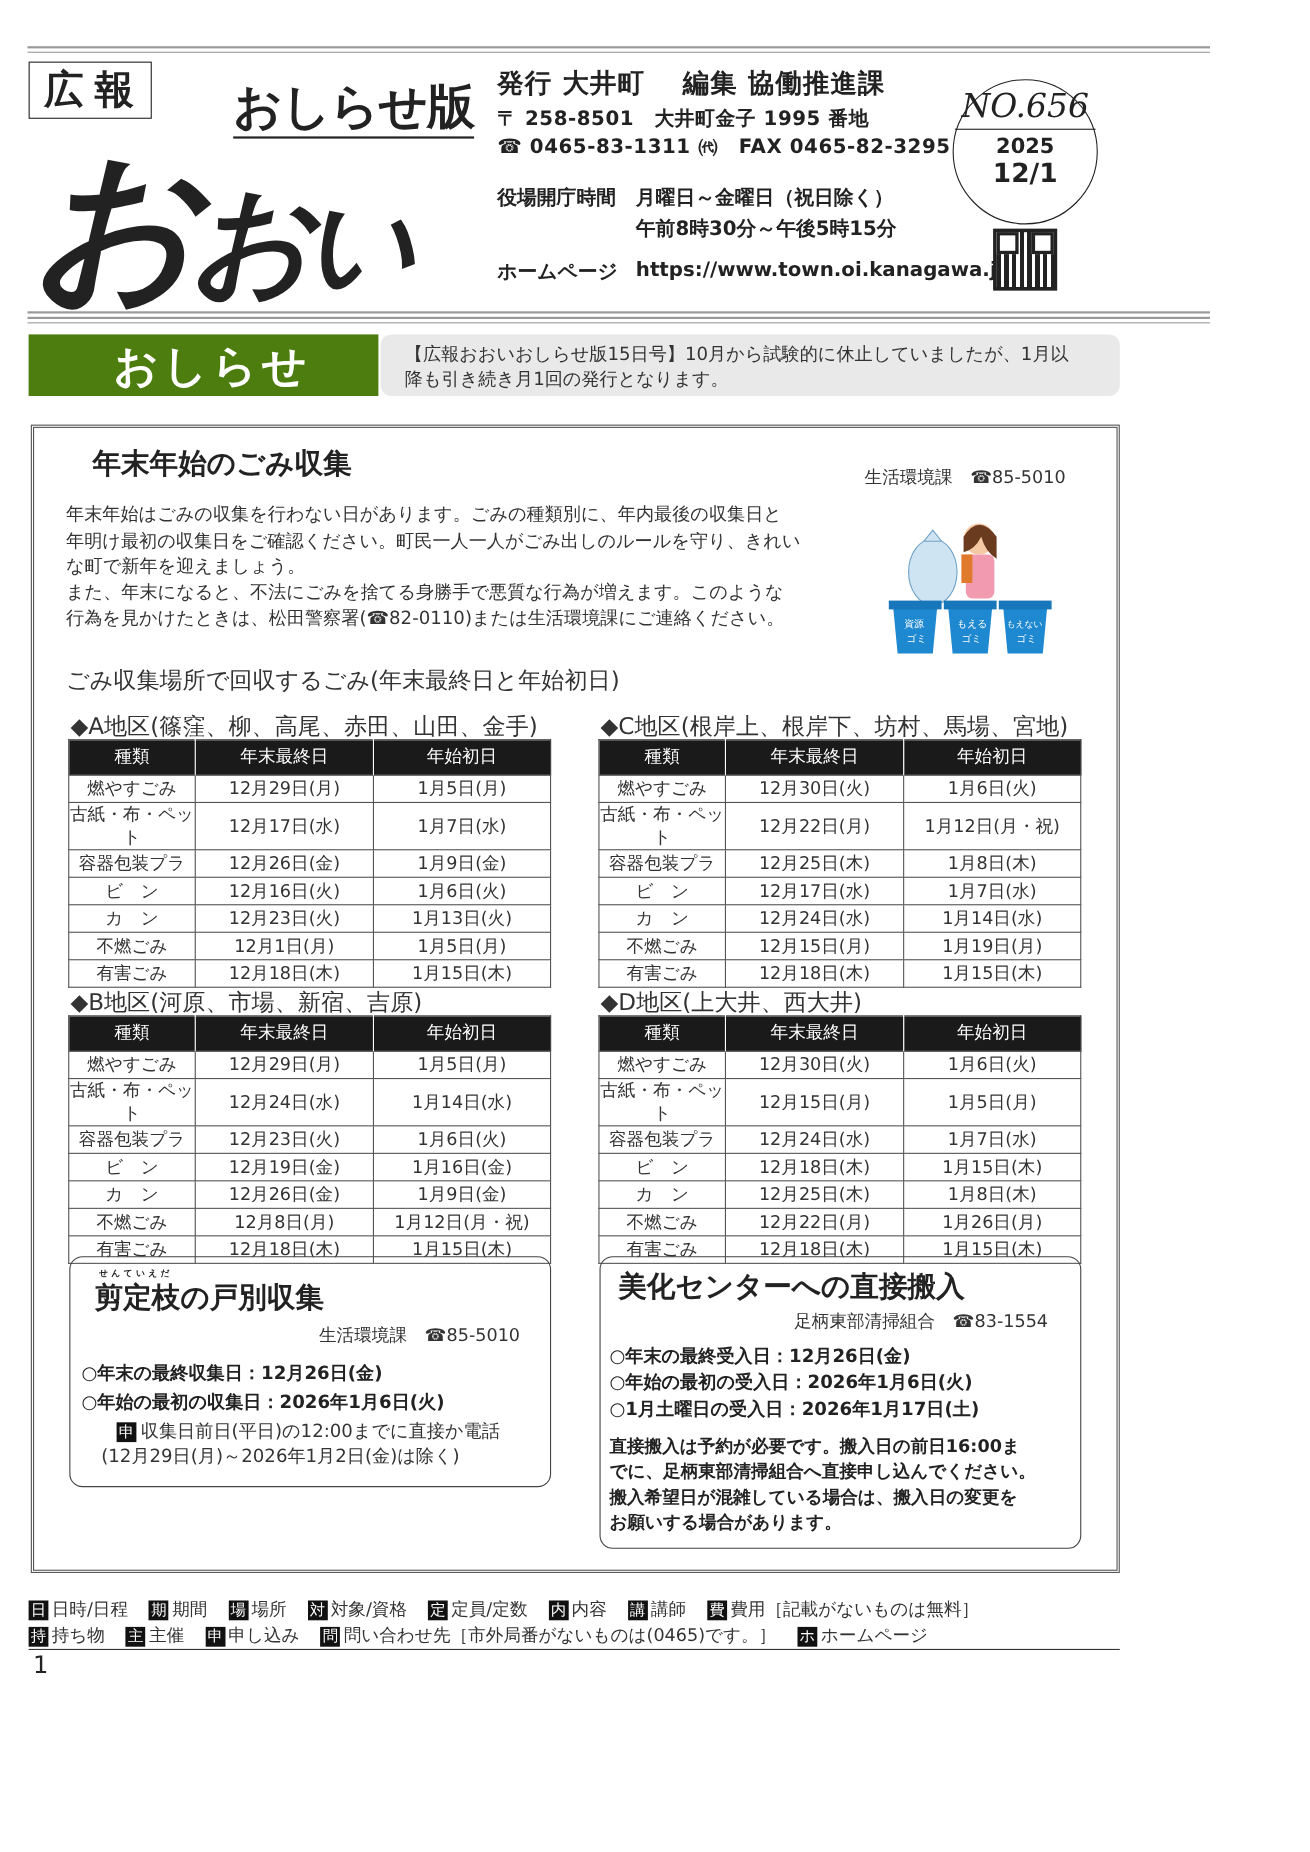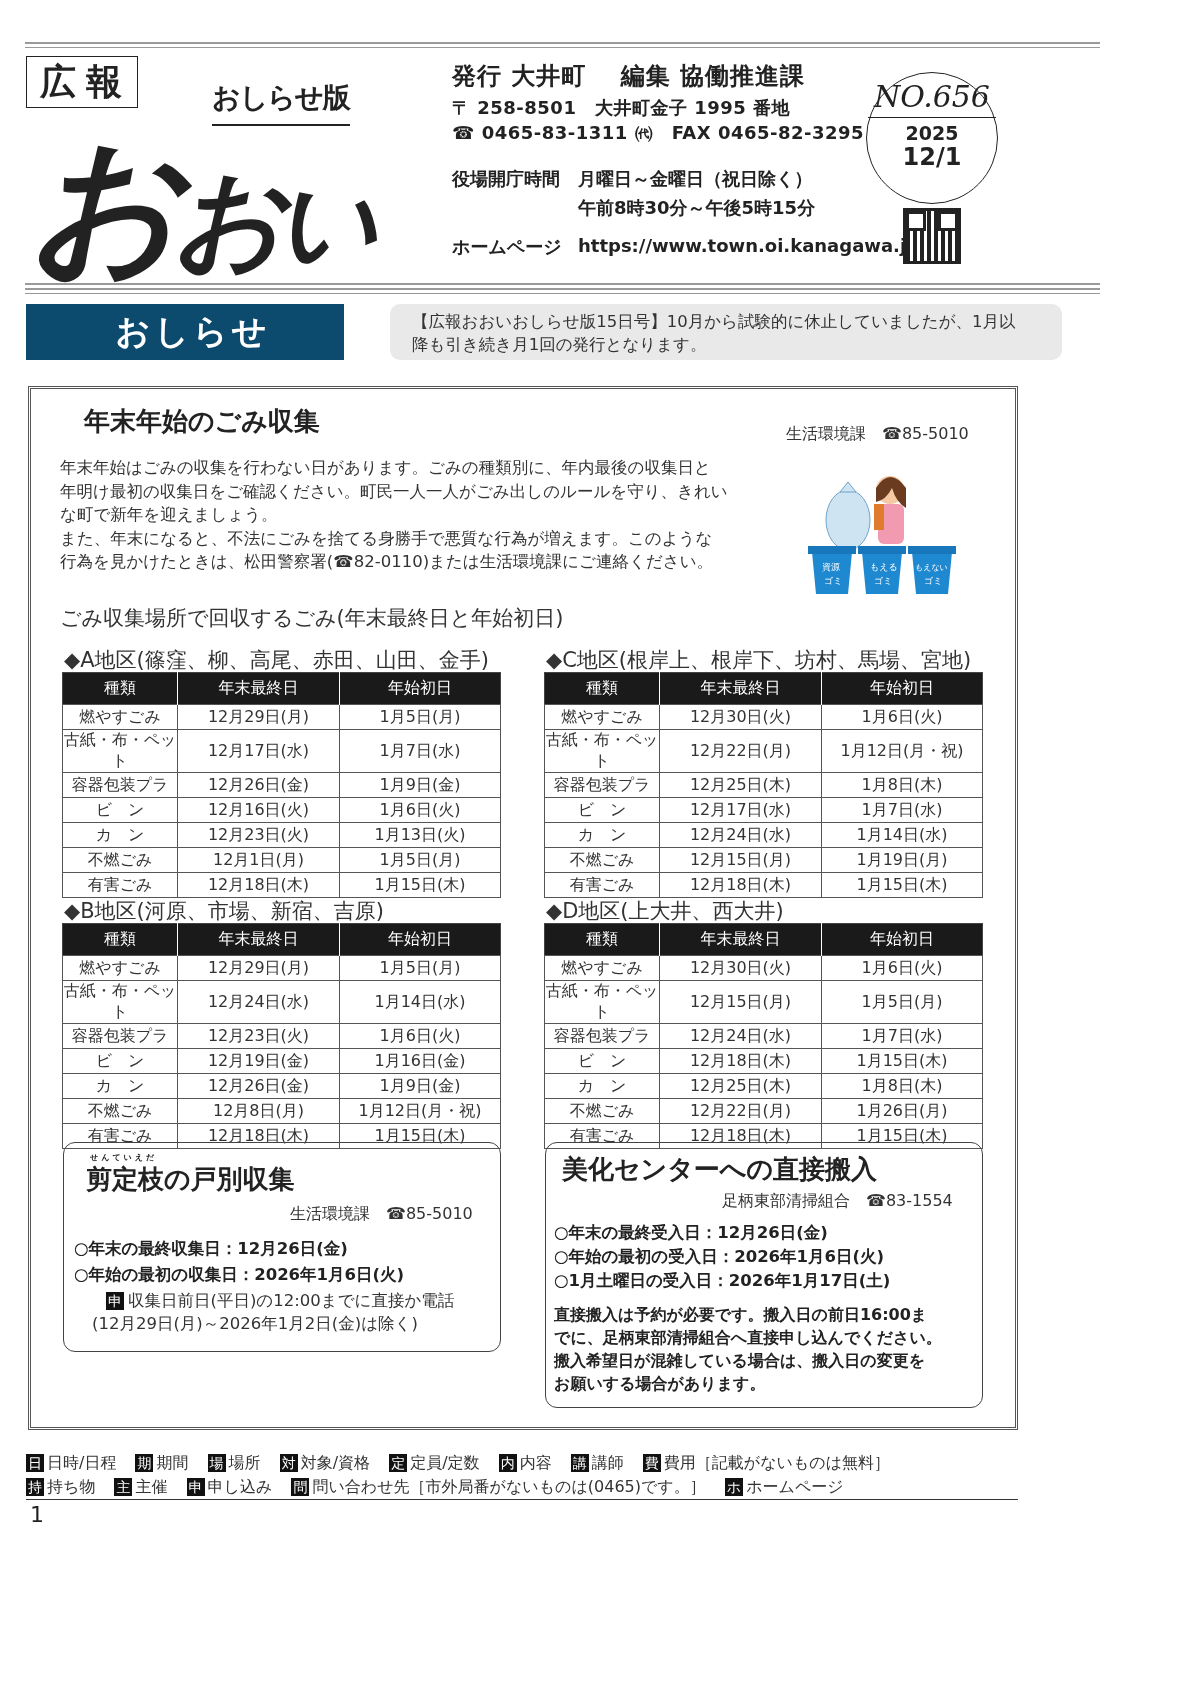--- a/index.html
+++ b/index.html
@@ -2,21 +2,21 @@
 <html><head>
 <meta charset="utf-8">
 <style>
   * { box-sizing: border-box; margin: 0; padding: 0; }
   body { width: 1191px; height: 1684px; background: #fff; font-family: "DejaVu Sans", "Liberation Sans", sans-serif; color: #222; position: relative; overflow: hidden; }
   .abs { position: absolute; }
   .hr-double { position: absolute; left: 25px; width: 1075px; border-top: 2px solid #9a9a9a; }
   .hr-thin { position: absolute; left: 25px; width: 1075px; border-top: 1px solid #9a9a9a; }
 
   .kouhou-box { left: 26px; top: 56px; width: 112px; height: 52px; border: 1.5px solid #222; font-size: 36px; font-weight: bold; letter-spacing: 10px; display:flex; align-items:center; justify-content:center; padding-left: 8px; }
-  .oshirase-han { left: 212px; top: 72px; font-size: 28px; font-weight: bold; border-bottom: 2px solid #222; line-height: 52px; letter-spacing: -1px; }
+  .oshirase-han { left: 212px; top: 72px; font-size: 44px; font-weight: bold; border-bottom: 2px solid #222; line-height: 52px; letter-spacing: -1px; }
   .logo-ooi { left: 30px; top: 130px; font-size: 150px; font-weight: bold; font-style: italic; line-height: 150px; letter-spacing: -10px; }
   .logo-ooi .s2 { font-size: 110px; }
   .logo-ooi .s3 { font-size: 100px; }
 
   .pub-line { left: 452px; top: 60px; font-size: 24px; font-weight: bold; letter-spacing: 1px; }
   .info-line { left: 452px; font-size: 18px; font-weight: bold; letter-spacing: 0.5px; text-align: right; }
   .hours-label { left: 452px; top: 167px; font-size: 18px; font-weight: bold; }
   .hours-1 { left: 578px; top: 167px; font-size: 18px; font-weight: bold; }
   .hours-2 { left: 578px; top: 196px; font-size: 18px; font-weight: bold; }
   .hp-label { left: 452px; top: 235px; font-size: 18px; font-weight: bold; }
@@ -27,22 +27,22 @@
   .issue-line { width: 128px; border-top: 1.5px solid #222; margin: 2px auto 4px auto; }
   .issue-year, .issue-date { font-size: 19px; line-height: 22px; font-weight: bold; }
   .issue-date { font-size: 24px; line-height: 26px; }
   .qr { left: 903px; top: 208px; width: 58px; height: 56px; background:
       repeating-linear-gradient(90deg, #222 0 4px, #fff 4px 7px),
       #222; border: 3px solid #222; }
   .qr::before, .qr::after { content:""; position:absolute; width:14px; height:14px; border:3px solid #222; background:#fff; }
   .qr::before { left: 0; top: 0; }
   .qr::after { right: 0; top: 0; }
 
-  .oshirase-tab { left: 26px; top: 304px; width: 318px; height: 56px; background: #0c4a6e; color: #fff; font-size: 34px; font-weight: bold; display:flex; align-items:center; justify-content:center; letter-spacing: 4px; padding-left: 16px; }
-  .notice-pill { left: 346px; top: 304px; width: 672px; height: 56px; background: #e9e9e9; border-radius: 10px; padding: 6px 14px 0 22px; font-size: 16.5px; line-height: 23px; color: #333; margin-left: 44px; }
+  .oshirase-tab { left: 26px; top: 304px; width: 318px; height: 56px; background: #4d7c0f; color: #fff; font-size: 40px; font-weight: bold; display:flex; align-items:center; justify-content:center; letter-spacing: 4px; padding-left: 16px; }
+  .notice-pill { left: 346px; top: 304px; width: 672px; height: 56px; background: #e9e9e9; border-radius: 10px; padding: 6px 14px 0 22px; font-size: 16.5px; line-height: 23px; color: #333; }
 
   .main-box { left: 28px; top: 386px; width: 990px; height: 1044px; border: 3px double #555; }
   .main-title { left: 84px; top: 404px; font-size: 26px; font-weight: bold; }
   .contact-top { left: 786px; top: 424px; font-size: 16px; color: #333; }
   .lead { left: 60px; top: 456px; width: 720px; font-size: 16.5px; line-height: 23.5px; color: #333; }
 
   .illus { left: 800px; top: 470px; width: 160px; height: 130px; }
 
   .section-sub { left: 60px; top: 604px; font-size: 21px; color: #333; }
   .area-label { font-size: 21px; color: #333; position: absolute; }

